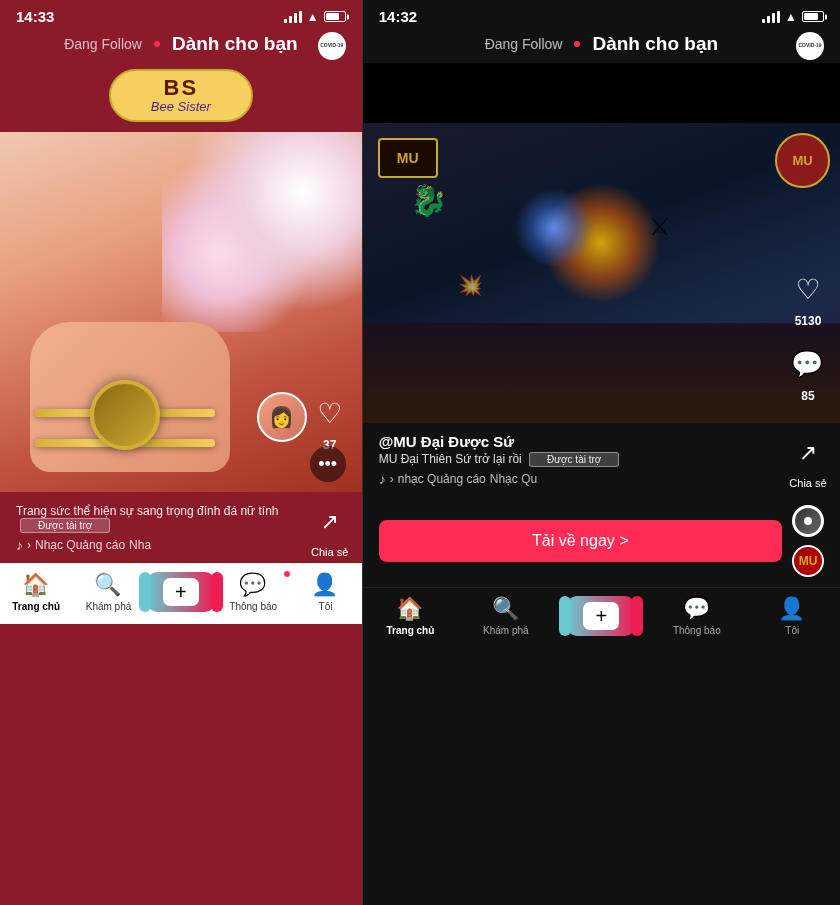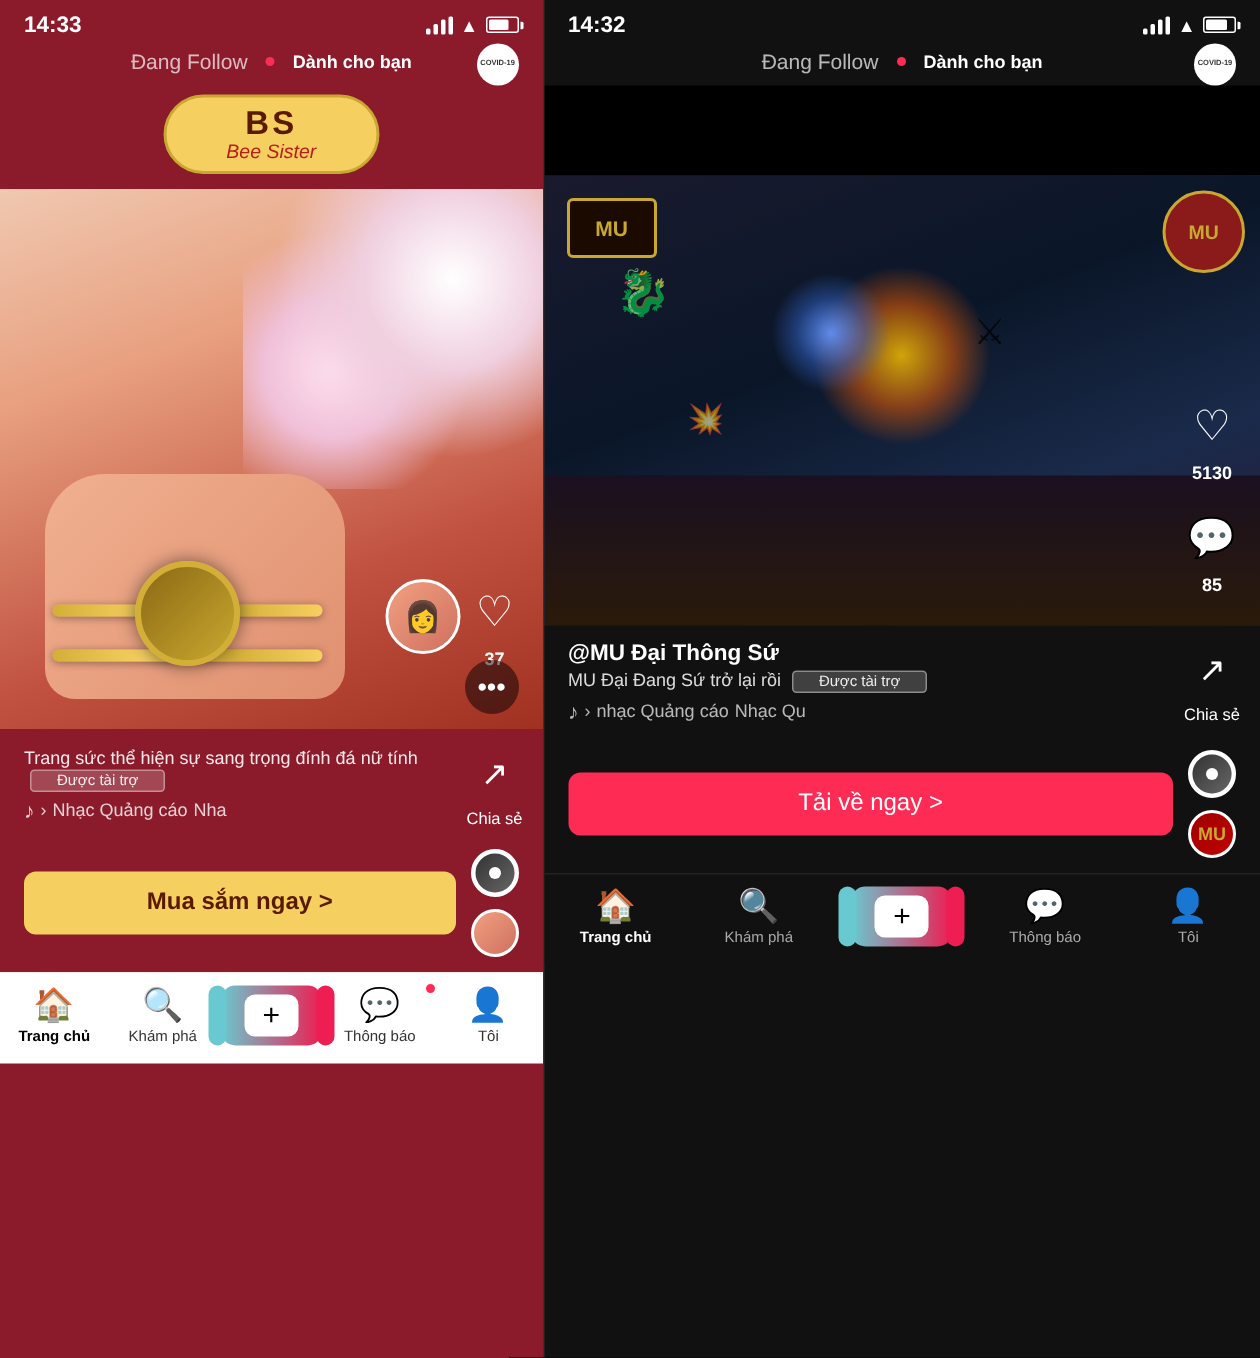--- a/index.html
+++ b/index.html
@@ -116,21 +116,21 @@
     .nav-dot {
       width: 6px;
       height: 6px;
       background: #FE2C55;
       border-radius: 50%;
       display: inline-block;
     }
     .nav-active {
       color: #fff;
       font-weight: 700;
-      font-size: 12px;
+      font-size: 19px;
     }
     .nav-separator {
       color: rgba(255,255,255,0.5);
       margin: 0 6px;
     }
     .covid-badge {
       position: absolute;
       right: 16px;
       top: 50%;
       transform: translateY(-50%);
@@ -166,21 +166,21 @@
     }
     .brand-title {
       font-size: 22px;
       font-weight: 900;
       color: #5a1a00;
       letter-spacing: 2px;
       line-height: 1;
     }
     .brand-subtitle {
       font-size: 13px;
-      color: #b91c1c;
+      color: #4c1d95;
       font-style: italic;
     }
 
     
     .video-thumb-left {
       width: 100%;
       height: 360px;
       background: linear-gradient(160deg, #f0c8b0 0%, #e8a080 30%, #d47860 50%, #c05040 70%, #a03020 100%);
       position: relative;
       overflow: hidden;
@@ -621,27 +621,20 @@
       <span class="sponsored-tag">Được tài trợ</span>
     </div>
     <div class="music-info">
       <span class="music-note">♪</span>
       <span>›</span>
       <span>Nhạc Quảng cáo</span>
       <span>Nha</span>
     </div>
   </div>
 
-  <div class="cta-area">
-    <button class="cta-btn">Mua sắm ngay &gt;</button>
-    <div class="cta-right-icons">
-      <div class="music-disc"></div>
-      <div class="avatar-small"></div>
-    </div>
-  </div>
 
   <div class="bottom-nav">
     <div class="nav-item active">
       <span class="nav-icon">🏠</span>
       <span class="nav-label">Trang chủ</span>
     </div>
     <div class="nav-item">
       <span class="nav-icon">🔍</span>
       <span class="nav-label">Khám phá</span>
     </div>
@@ -723,23 +716,23 @@
 
     <div style="position:absolute;bottom:10px;right:10px;z-index:10;display:flex;flex-direction:column;align-items:center;gap:4px;">
     </div>
   </div>
 
   <div class="bottom-info-right">
     <div style="position:absolute;right:12px;top:10px;display:flex;flex-direction:column;align-items:center;gap:4px;">
       <div class="share-icon-circle" style="color:#fff;">↗</div>
       <span class="share-label" style="color:#fff;font-size:11px;">Chia sẻ</span>
     </div>
-    <div class="bottom-username">@MU Đại Thông Sứ</div>
+    <div class="bottom-username">@MU Đại Được Sứ</div>
     <div class="bottom-desc">
-      <span>MU Đại Đang Sứ trở lại rồi</span>
+      <span>MU Đại Thiên Sứ trở lại rồi</span>
       <span class="sponsored-tag">Được tài trợ</span>
     </div>
     <div class="music-info">
       <span class="music-note">♪</span>
       <span>›</span>
       <span>nhạc Quảng cáo</span>
       <span>Nhạc Qu</span>
     </div>
   </div>
 

